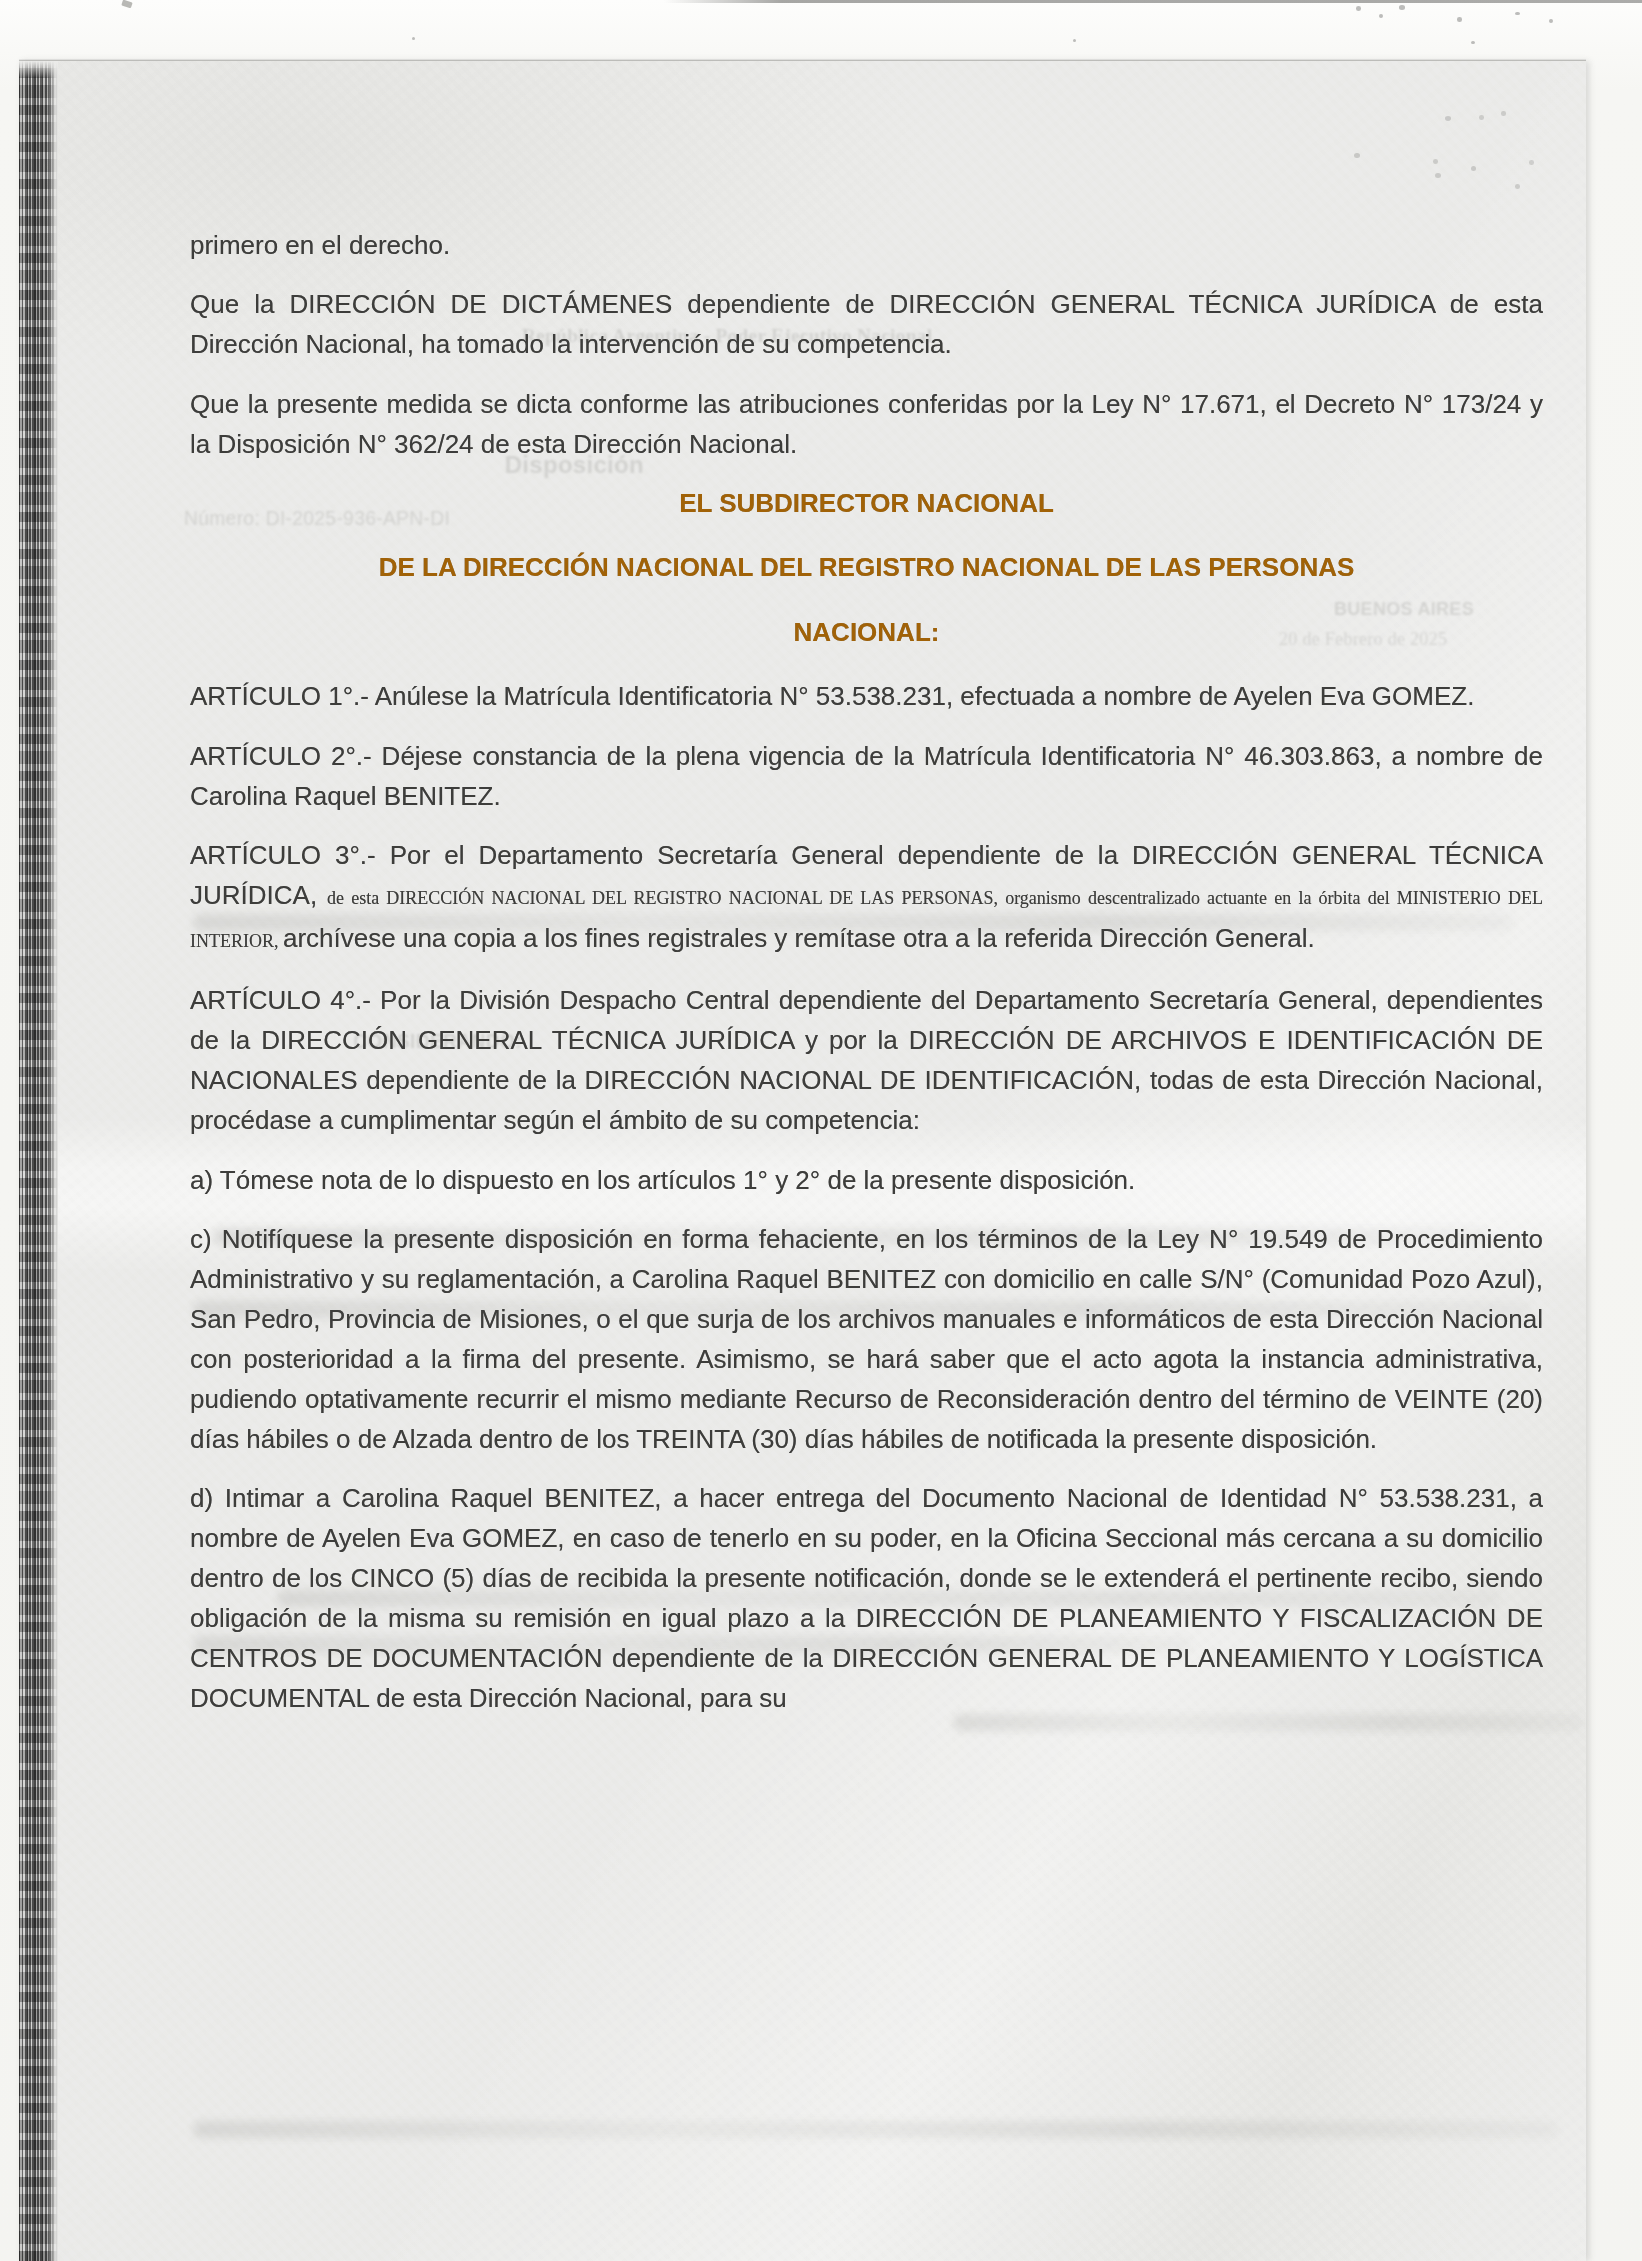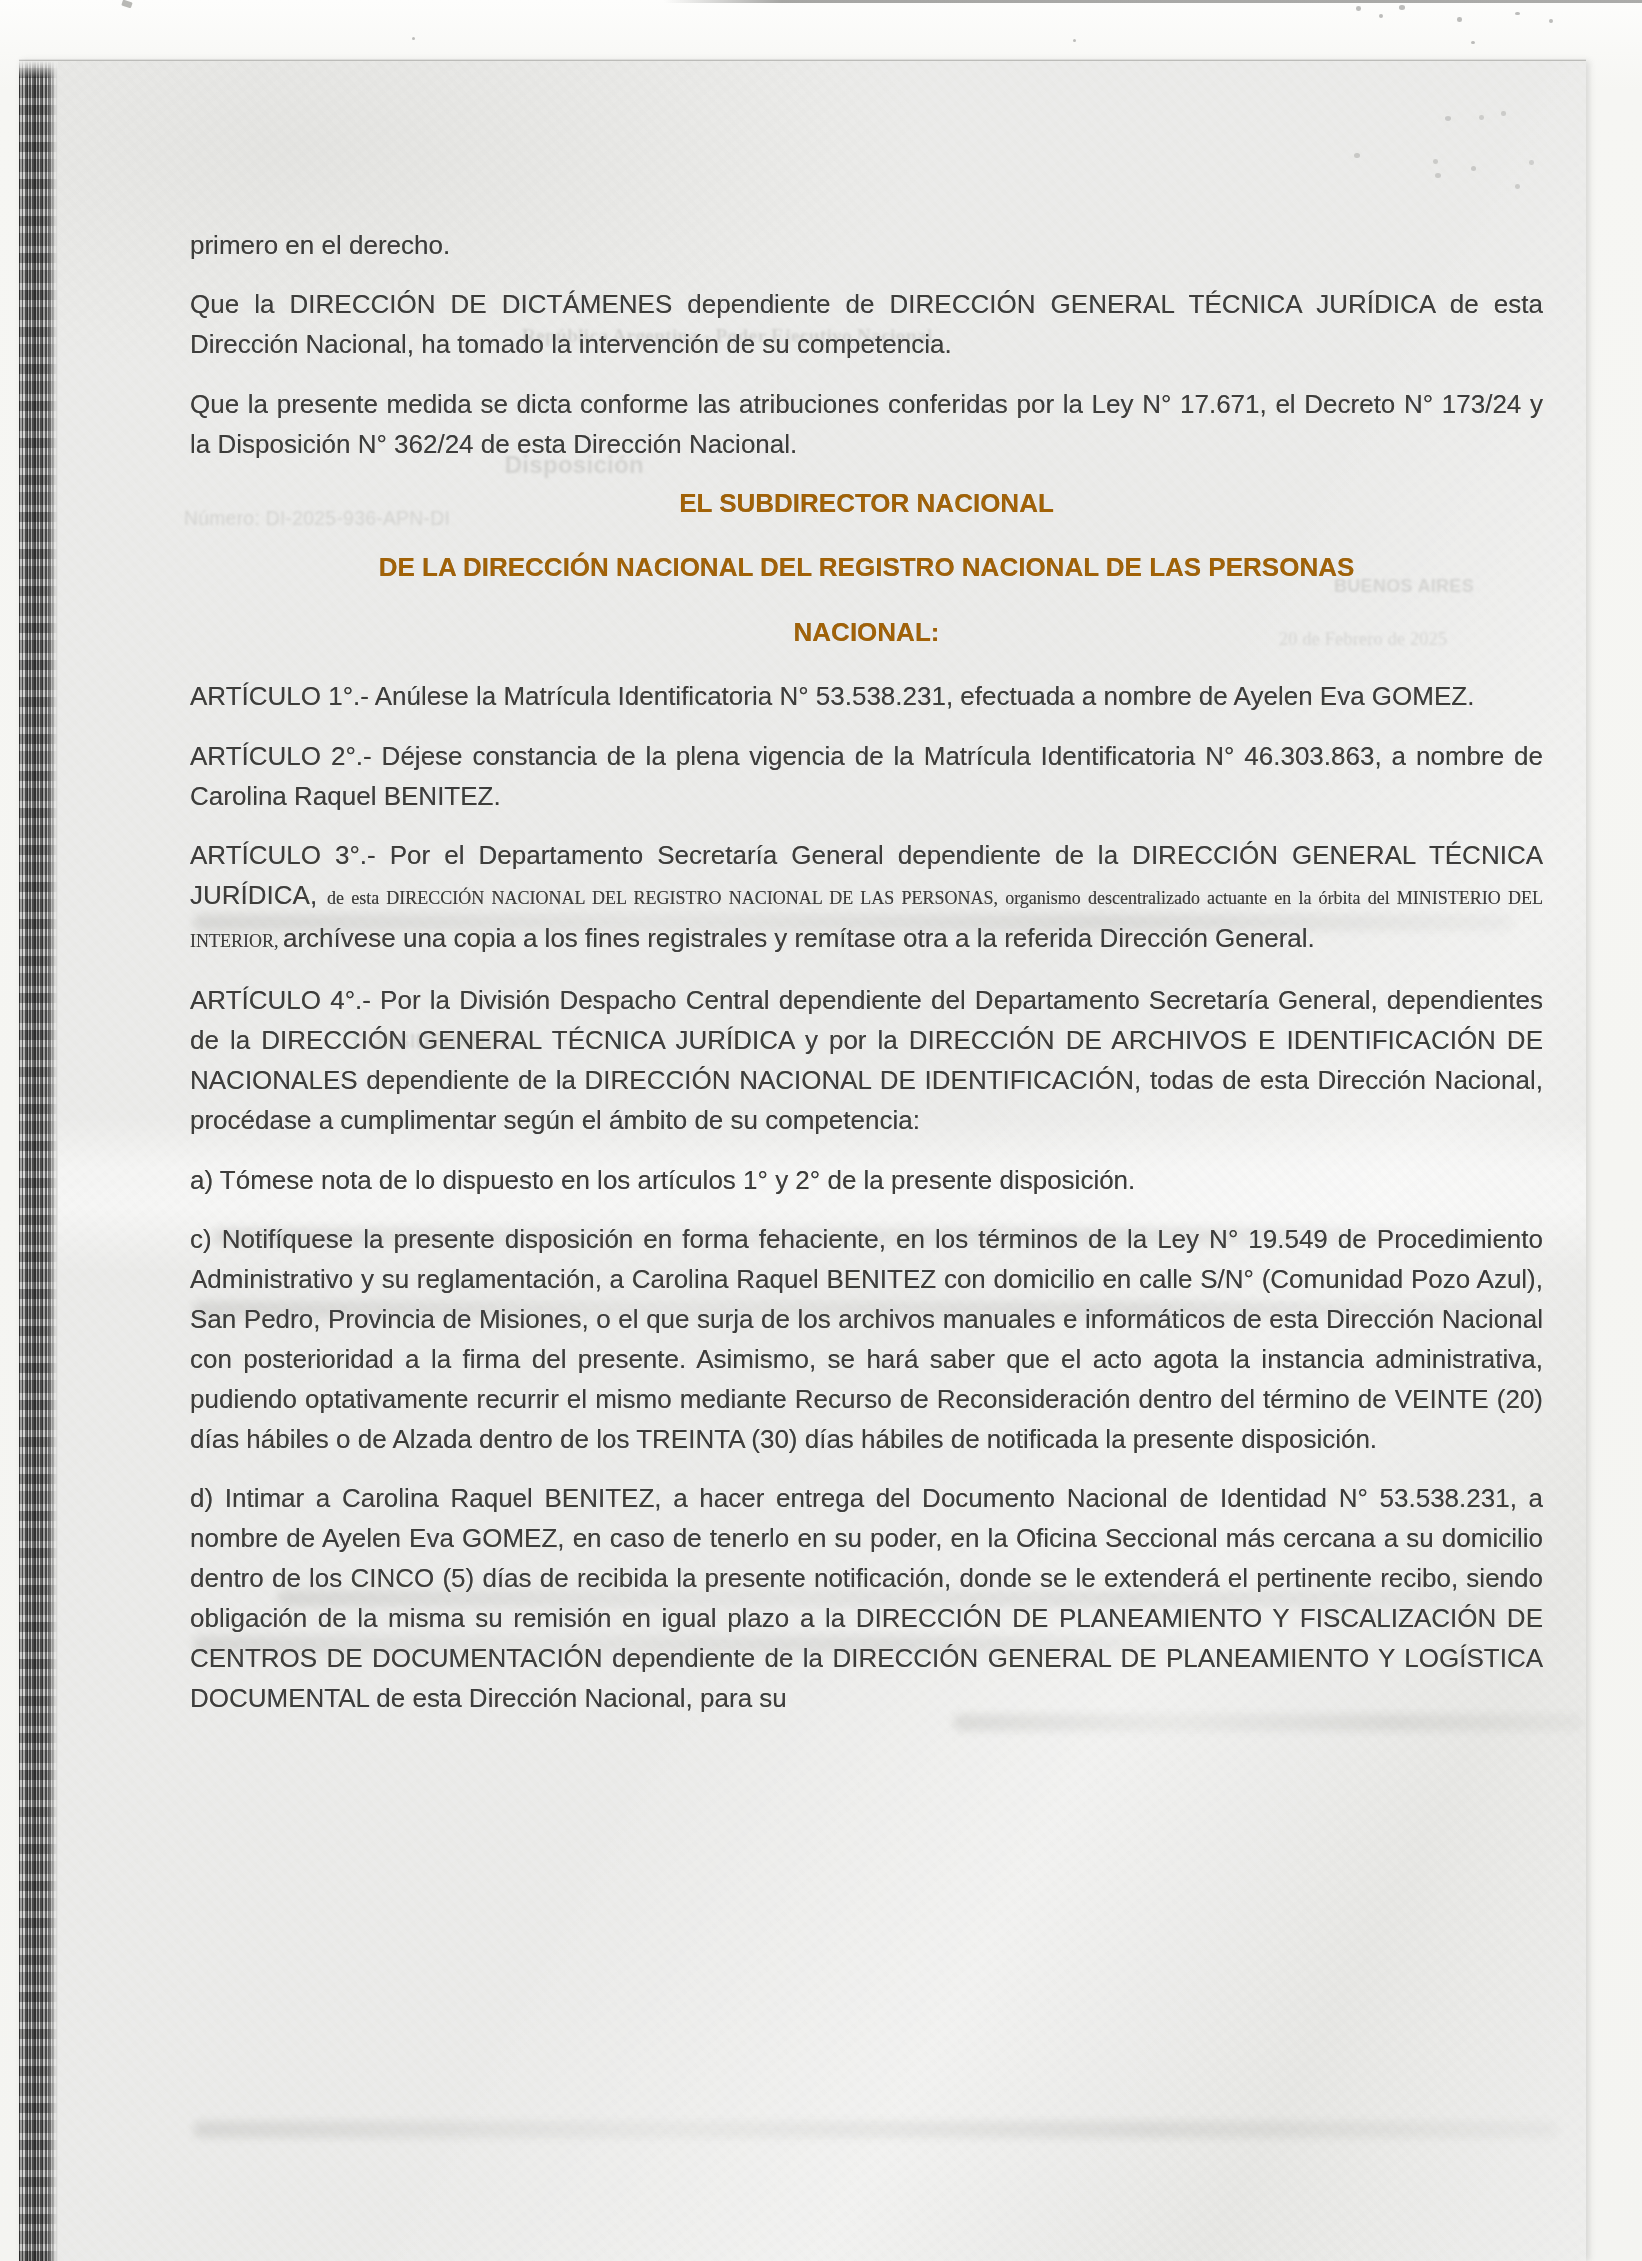--- a/index.html
+++ b/index.html
@@ -113,21 +113,21 @@
   <div class="smudge" style="left:193px;top:914px;width:1321px;"></div>
   <div class="smudge" style="left:213px;top:1228px;width:1276px;"></div>
   <div class="smudge" style="left:193px;top:1301px;width:1340px;"></div>
   <div class="smudge" style="left:277px;top:1590px;width:1224px;"></div>
   <div class="smudge" style="left:193px;top:1636px;width:999px;"></div>
   <div class="smudge" style="left:953px;top:1714px;width:631px;"></div>
   <div class="smudge" style="left:193px;top:2121px;width:1366px;"></div>
 <div class="ghost" style="left: 522px; top: 325px; width: 399px; text-align: center; font-weight: bold; font-family: &quot;Liberation Serif&quot;, serif; font-size: 19.3px;">República Argentina - Poder Ejecutivo Nacional</div>
     <div class="ghost" style="left: 438px; top: 451px; width: 206px; text-align: right; font-weight: bold; font-size: 24px;">Disposición</div>
     <div class="ghost" style="left: 184px; top: 508px; width: 612px; text-align: left; font-size: 19.3px;">Número: DI-2025-936-APN-DI</div>
-    <div class="ghost" style="left: 1334px; top: 576px; width: 271px; text-align: left; font-weight: bold; font-size: 18px;">BUENOS AIRES</div>
+    <div class="ghost" style="left: 1334px; top: 599px; width: 271px; text-align: left; font-weight: bold; font-size: 18px;">BUENOS AIRES</div>
     <div class="ghost" style="left: 1279px; top: 629px; width: 335px; text-align: left; font-family: &quot;Liberation Serif&quot;, serif; font-size: 18px;">20 de Febrero de 2025</div>
     <div class="ghost" style="left: 187px; top: 1031px; width: 335px; text-align: right; font-weight: bold; font-size: 19.3px;">CONSIDERANDO:</div>
   </div>
 
 <main class="doc-body">
     <p class="para"><span class="seg">primero en el derecho.</span></p>
     <p class="para justify"><span class="seg">Que la DIRECCIÓN DE DICTÁMENES dependiente de DIRECCIÓN GENERAL TÉCNICA JURÍDICA de esta Dirección Nacional, ha tomado la intervención de su competencia.</span></p>
     <p class="para justify"><span class="seg">Que la presente medida se dicta conforme las atribuciones conferidas por la Ley N° 17.671, el Decreto N° 173/24 y la Disposición N° 362/24 de esta Dirección Nacional.</span></p>
     <p class="heading"><span class="seg">EL SUBDIRECTOR NACIONAL</span></p>
     <p class="heading"><span class="seg">DE LA DIRECCIÓN NACIONAL DEL REGISTRO NACIONAL DE LAS PERSONAS</span></p>

